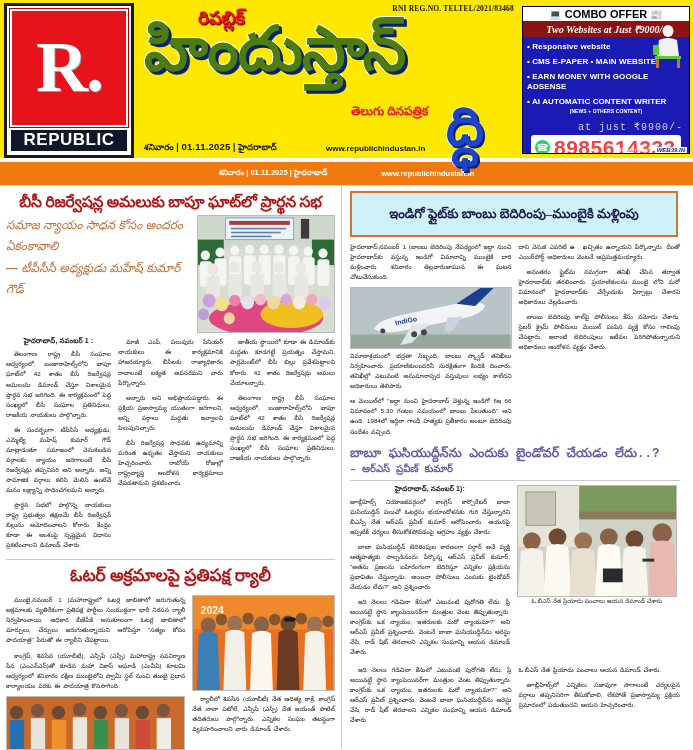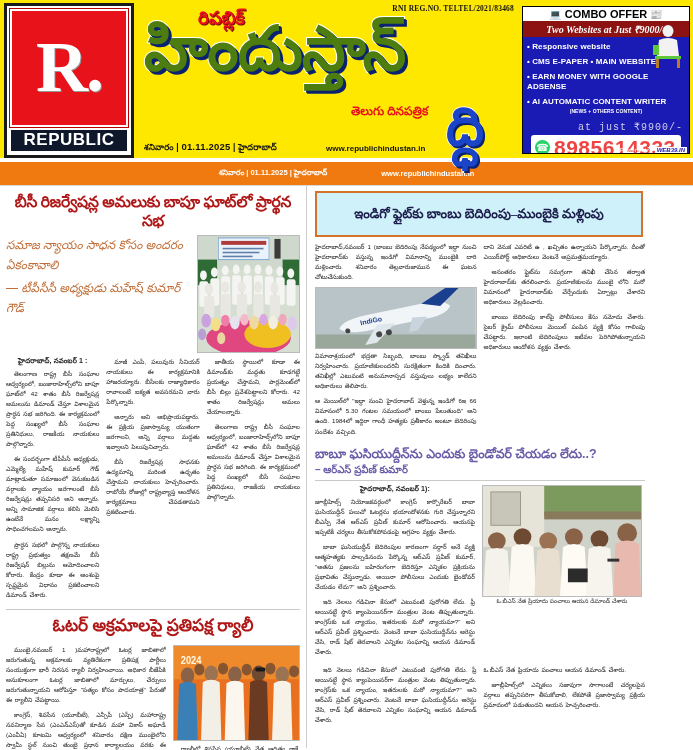--- a/index.html
+++ b/index.html
@@ -189,21 +189,21 @@
   .strip {
     height: 26px; background: #F07A10;
     border-top: 2px solid #fff;
     border-bottom: 1px solid #d9d9d9;
     display:flex; align-items:center; justify-content:center; gap: 54px;
     color:#fff; font-size: 7.5px; font-weight: bold;
   }
 
   
   .content { position:relative; display:flex; height: 562px; }
-  .col-left { width: 307px; border-right: 1px solid #ccc; padding: 4px 6px 0 6px; position:relative; }
+  .col-left { width: 342px; border-right: 1px solid #ccc; padding: 4px 6px 0 6px; position:relative; }
   .col-right { width: 344px; padding: 4px 6px 0 8px; position:relative; }
 
   .hl-main {
     font-family: "Liberation Serif", serif;
     color: #B01818; font-weight: bold;
     font-size: 15.5px; line-height: 1.25;
     text-align: center; letter-spacing: -0.2px;
     margin: 2px 0 4px;
   }
   .hl-deck {
@@ -239,21 +239,21 @@
     margin-bottom: 5px;
     word-spacing: 1px;
   }
   .para.ind { text-indent: 8px; }
 
   
   .photo { border:1px solid #bbb; background:#ddd; overflow:hidden; position:relative; }
   .cap { font-size:6px; color:#333; text-align:center; padding:1px 0; line-height:1.3; }
 
   .hl-purple {
-    font-family:Liberation Sans, sans-serif;
+    font-family:Liberation Mono, monospace;
     color:#6A5BA8; font-weight:bold; font-size:12.5px;
     line-height:1.3; margin: 4px 0 0;
   }
   .hl-purple .sb { display:block; font-size:10px; margin-top:1px; }
 
   .hl-red2 {
     font-family:"Liberation Serif", serif;
     color:#B01818; font-weight:bold;
     font-size: 17px; text-align:center;
     margin: 6px 0 6px;

